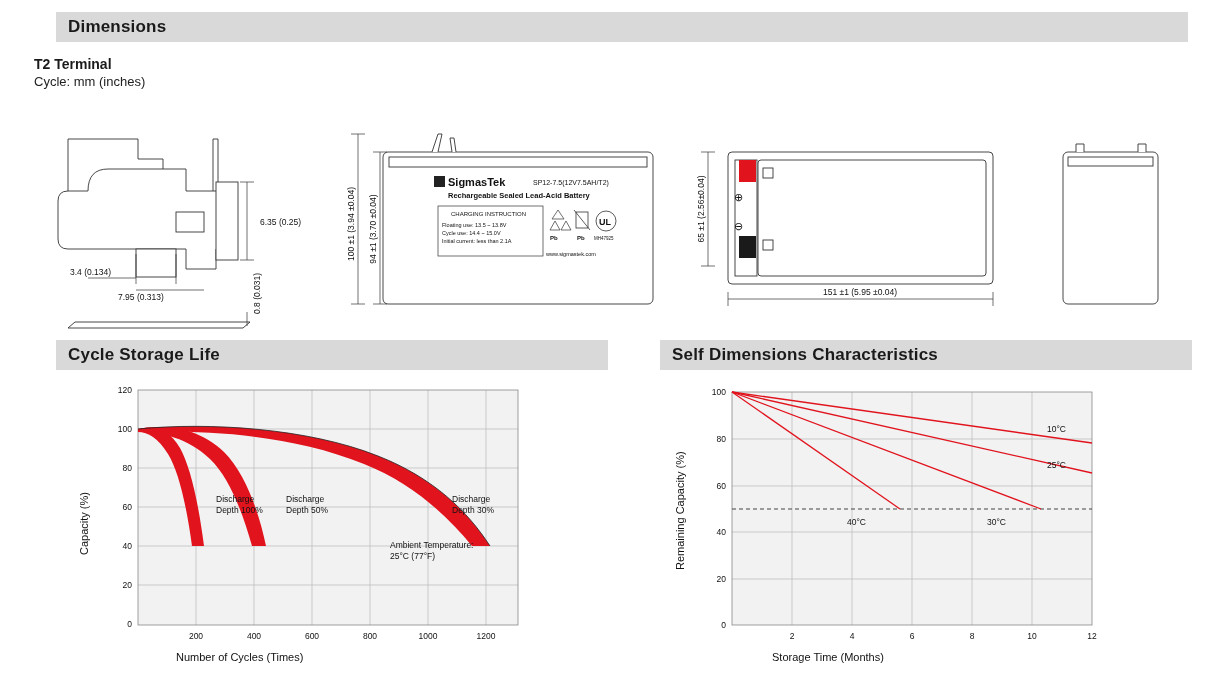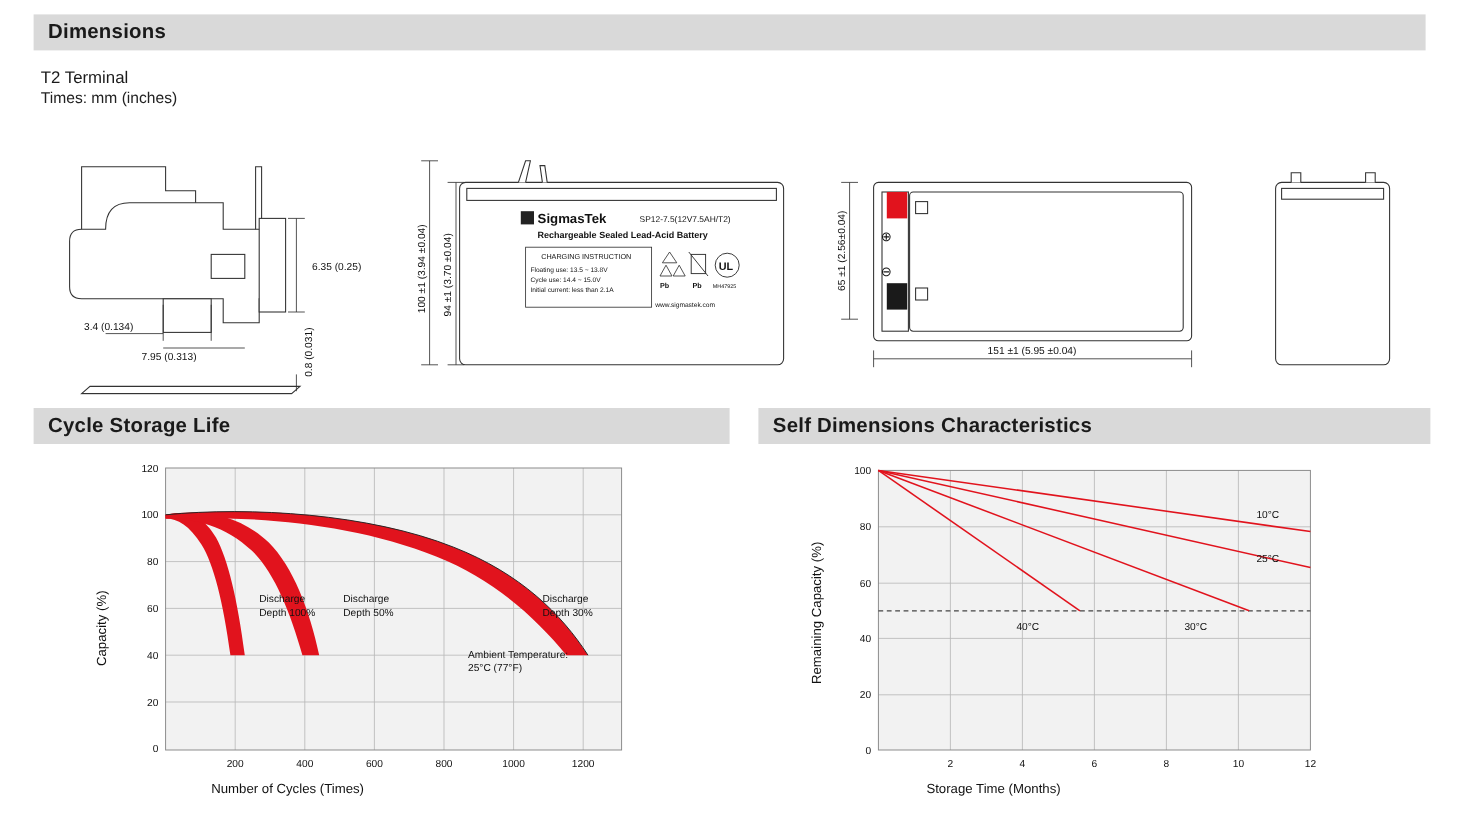--- a/index.html
+++ b/index.html
@@ -11,29 +11,30 @@
     position:relative;
     overflow:hidden;
   }
   .section-header{
     background:#d9d9d9;
     height:30px;
     display:flex;
     align-items:center;
     padding-left:12px;
     box-sizing:border-box;
+    margin-left:28px;
   }
   .section-header .title{
     font-size:17px;
     font-weight:bold;
     color:#1a1a1a;
     letter-spacing:.2px;
   }
   #dimensions-section{position:absolute;left:28px;top:12px;width:1160px;}
-  .sub-title{font-size:14px;font-weight:normal;margin:14px 0 2px 6px;}
+  .sub-title{font-size:14px;font-weight:bold;margin:14px 0 2px 6px;}
   .sub-unit{font-size:13px;margin:0 0 0 6px;color:#222;}
 
   .dim-canvas{position:absolute;left:0;top:52px;width:1160px;height:265px;}
   .tiny{font-size:8.5px;fill:#111;}
 
   
   #cycle-section{position:absolute;left:28px;top:340px;width:580px;}
   #self-section{position:absolute;left:632px;top:340px;width:560px;}
 
   .chart-wrap{position:relative;}
@@ -47,21 +48,21 @@
   .chart-bg{fill:#f2f2f2;}
 </style>
 </head>
 <body>
 
 <div id="dimensions-section">
   <div class="section-header">
     <span class="title">Dimensions</span>
   </div>
   <div class="sub-title">T2 Terminal</div>
-  <div class="sub-unit">Times: mm (inches)</div>
+  <div class="sub-unit">Cycle: mm (inches)</div>
 
   <div class="dim-canvas">
     <svg width="1160" height="265" viewBox="0 0 1160 265">
       <g stroke="#333" fill="none" stroke-width="0.9">
 
         <g>
           <path d="M40 75 L110 75 L110 95 L135 95 L135 150 L185 150 L185 75 L190 75 L190 160 L40 160 Z" fill="#fff" stroke="#333" stroke-width="0.9" transform="translate(0,0)"></path>
         </g>
 
         <g fill="#ffffff" stroke="#333" stroke-width="0.9">

